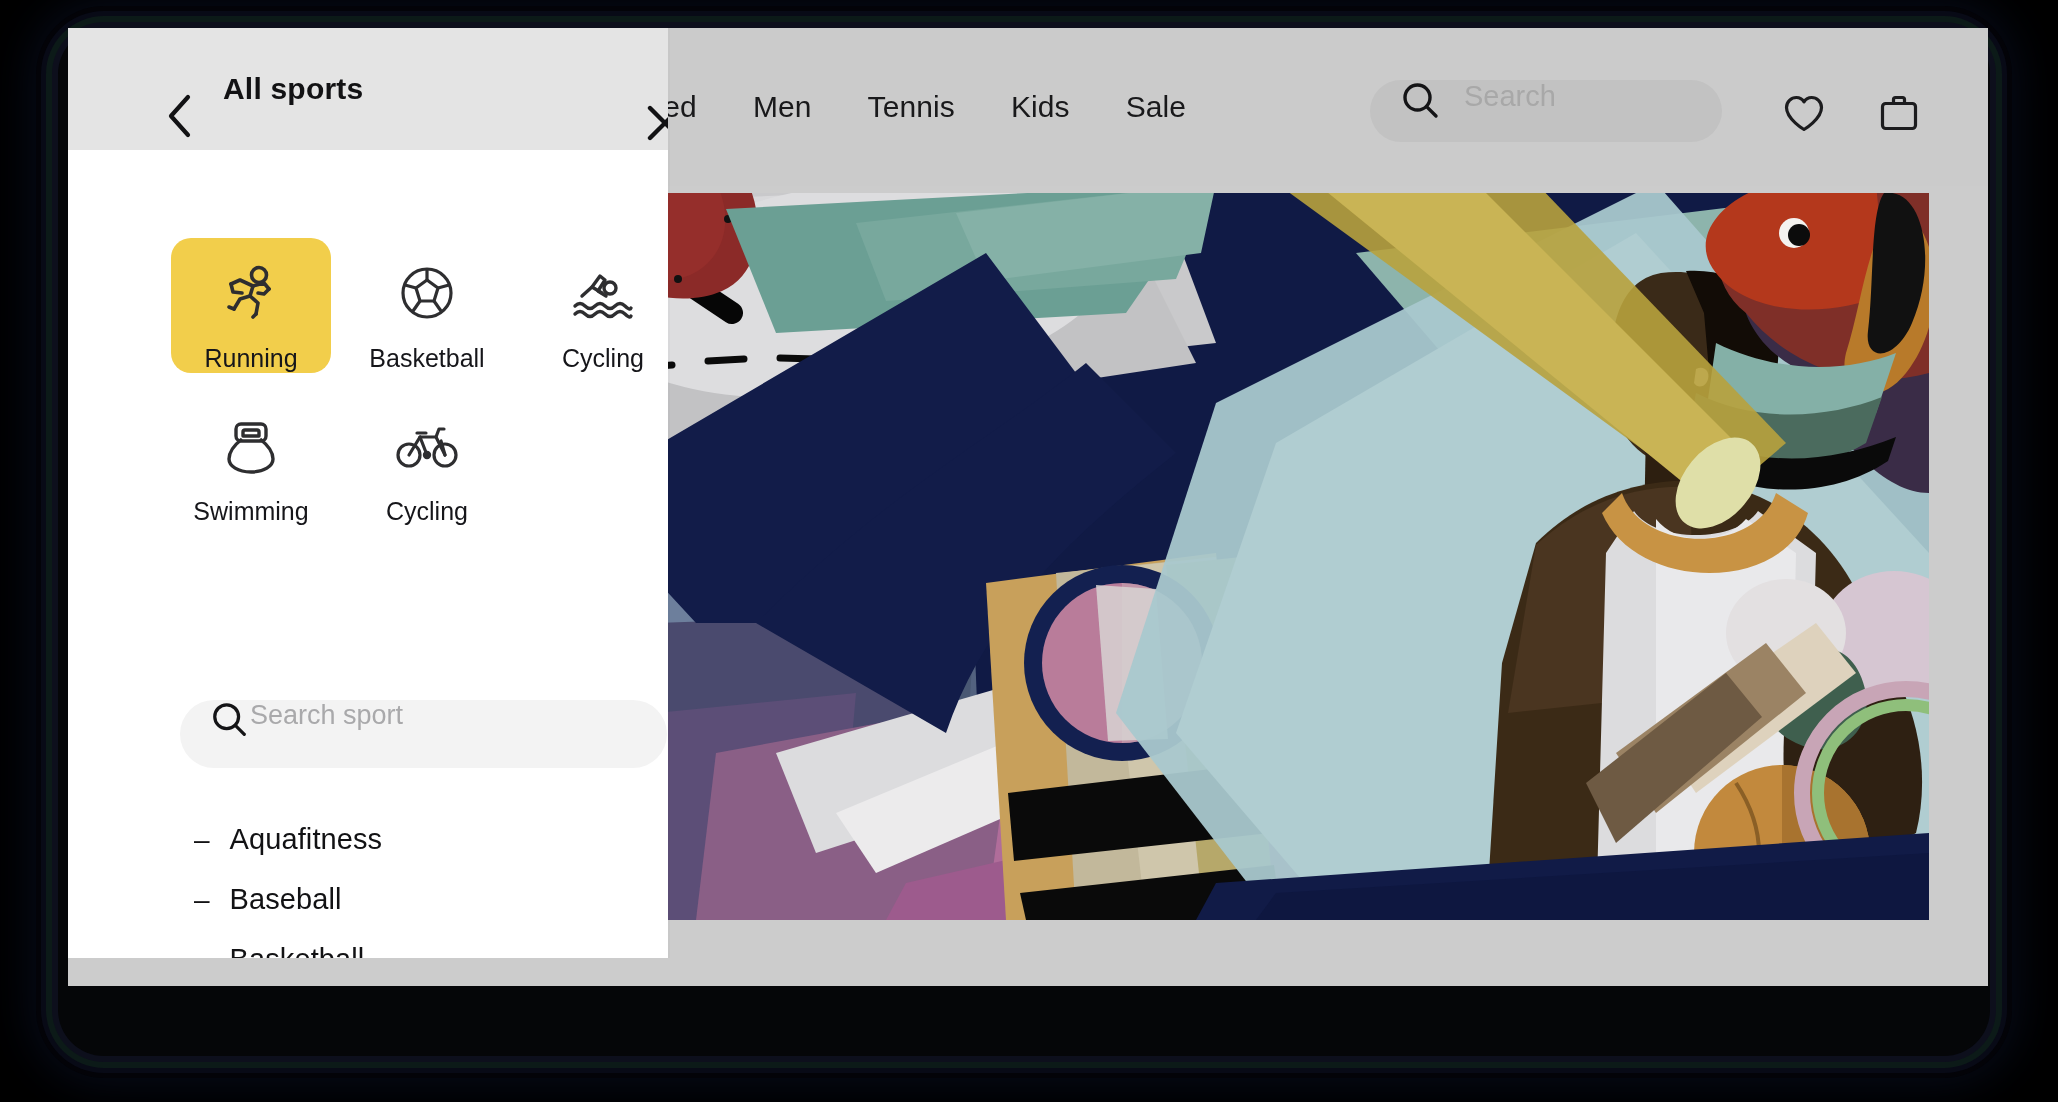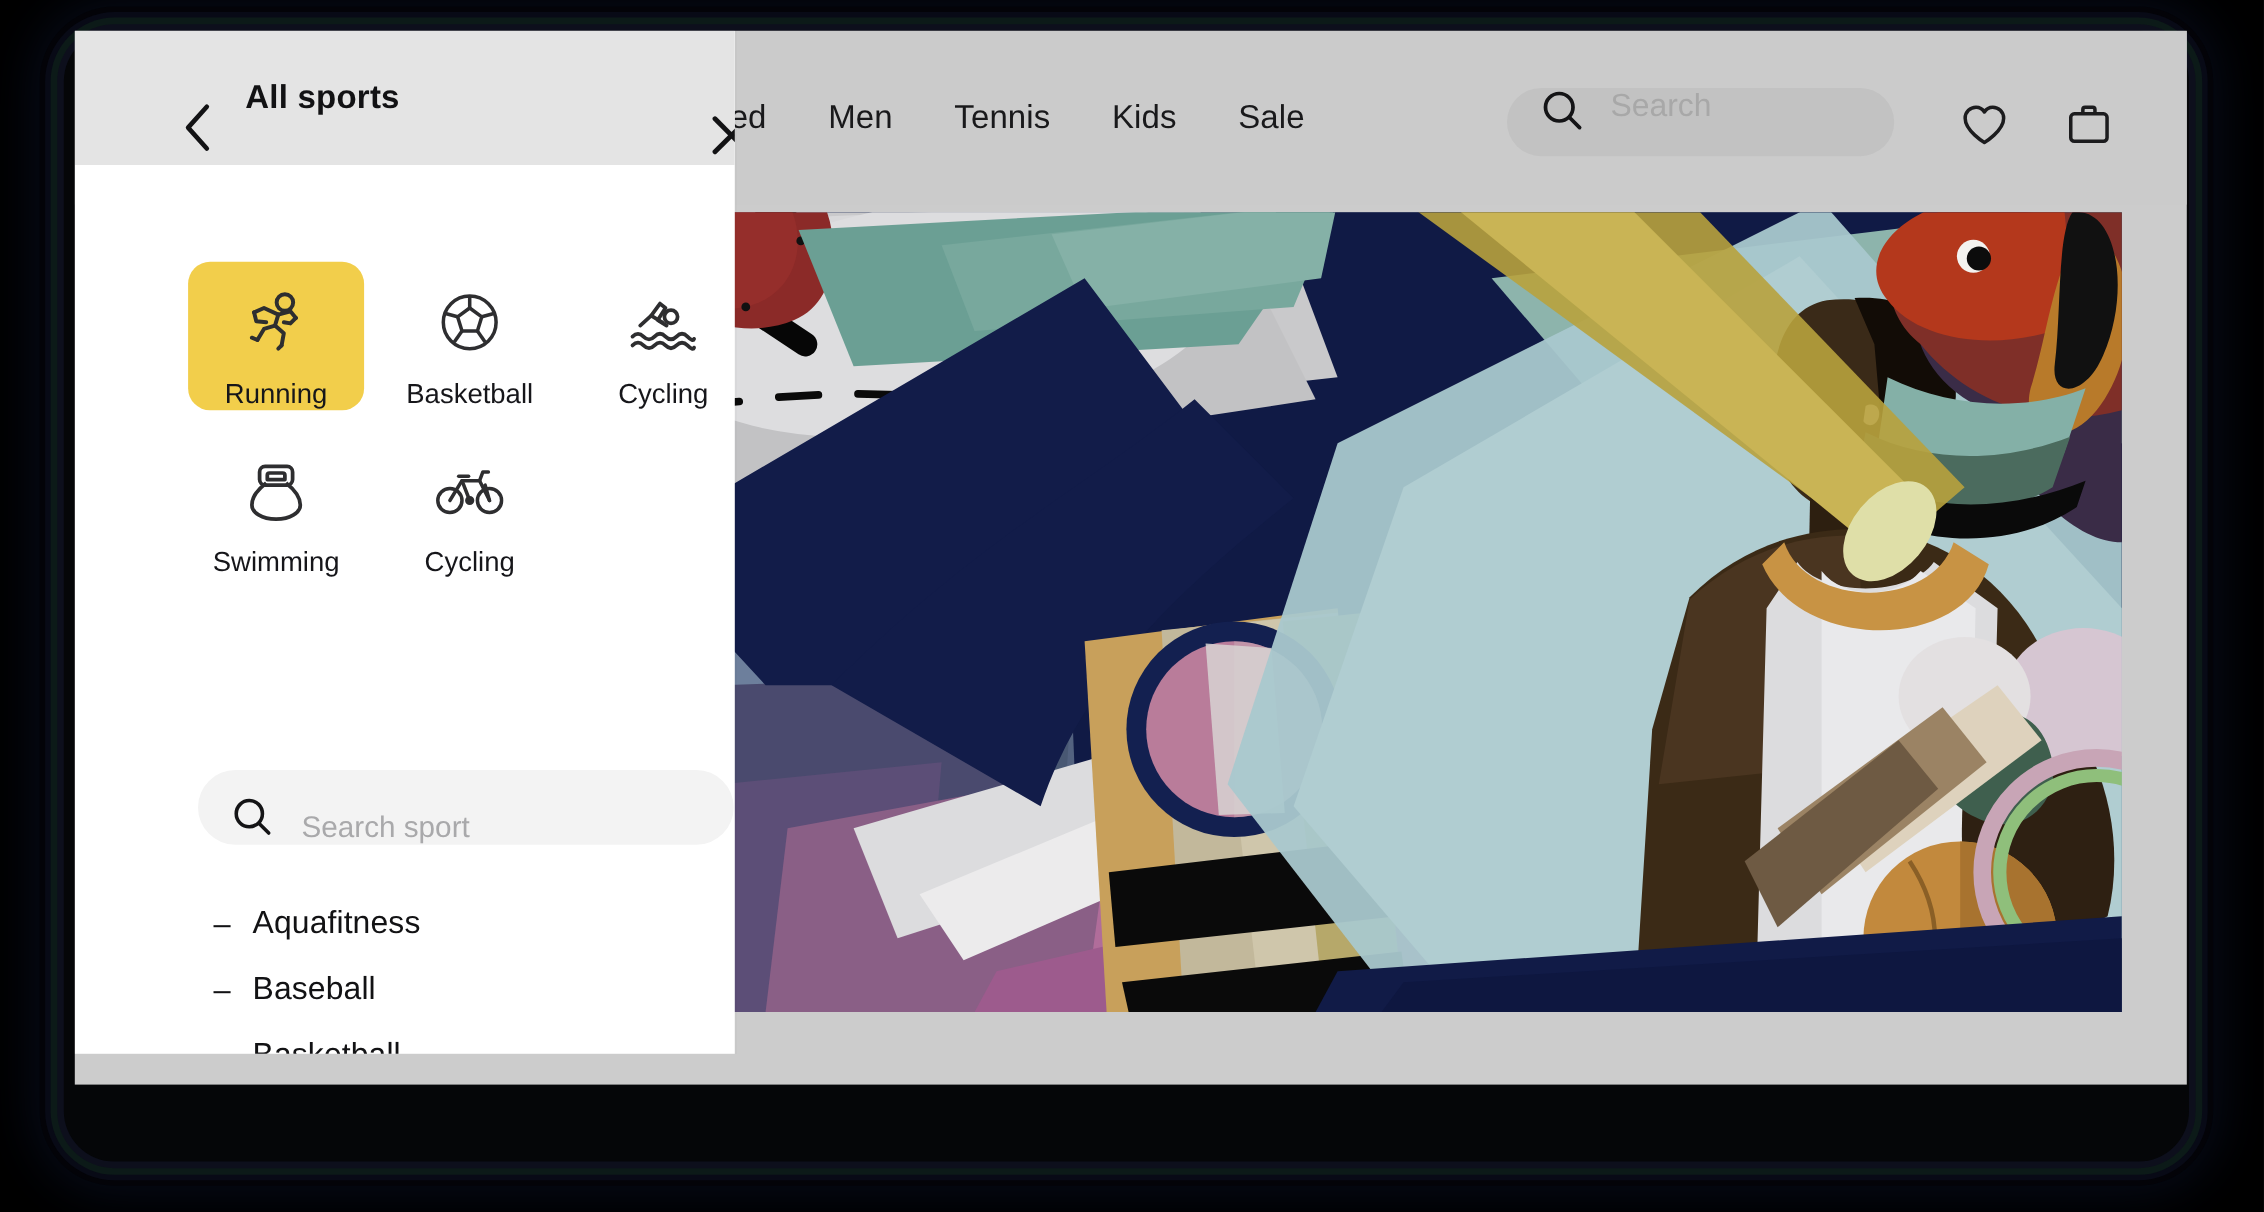--- a/index.html
+++ b/index.html
@@ -160,23 +160,22 @@
   }
 
   
   #sport-search {
     position: absolute;
     left: 112px; top: 672px;
     width: 487px; height: 68px;
     border-radius: 34px;
     background: #f3f3f3;
     display: flex;
-    align-items: flex-end;
+    align-items: flex-start;
     padding-left: 30px;
-    gap: 24px;
     cursor: text;
   }
   #sport-search .ph {
     font-size: 27px;
     color: #a9a9ab;
   }
 
   
   #sport-list {
     position: absolute;

